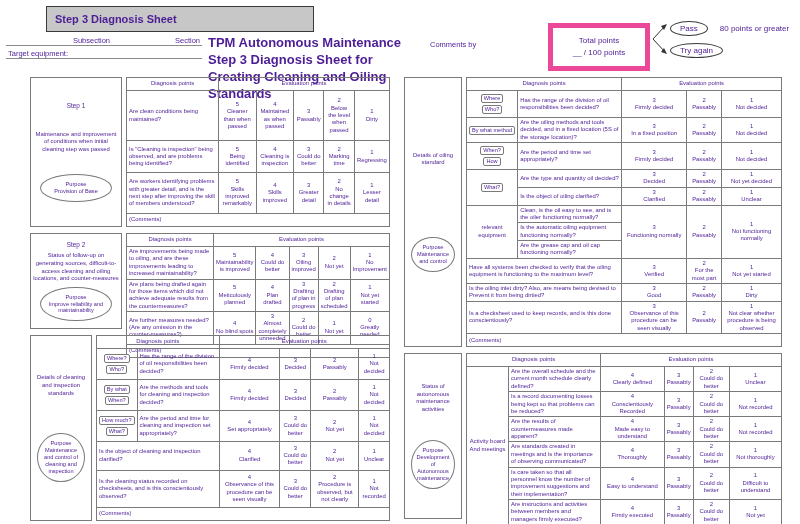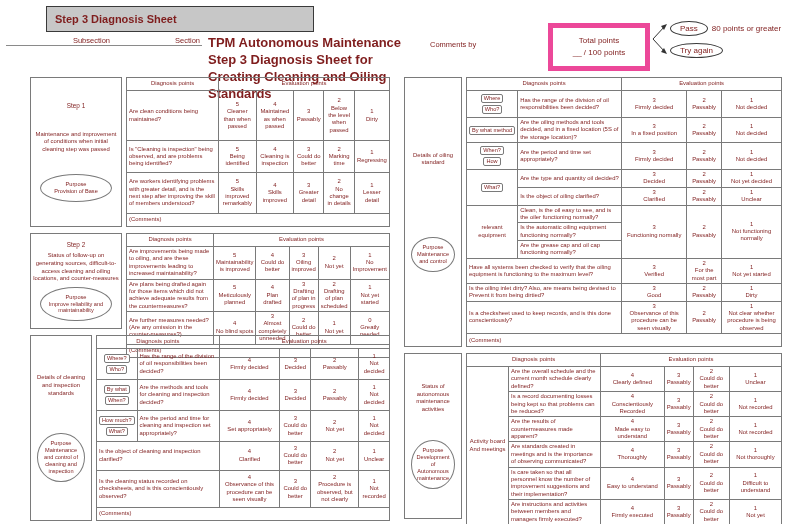--- a/index.html
+++ b/index.html
@@ -1,27 +1,27 @@
 <!DOCTYPE html>
 <html><head>
 <meta charset="utf-8">
 <style>
   html,body{margin:0;padding:0;background:#f2f2f0;}
-  .page{position:relative;width:800px;height:524px;background:#fff;font-family:"Liberation Sans",sans-serif;color:#7f1d1d;overflow:hidden;}
+  .page{position:relative;width:800px;height:524px;background:#fff;font-family:"Liberation Sans",sans-serif;color:#4c1d95;overflow:hidden;}
   
   .titlebox{position:absolute;left:46px;top:6px;width:258px;height:24px;background:#c7c7c7;border:1px solid #3a3a3a;display:flex;align-items:center;padding-left:8px;font-size:11px;font-weight:bold;}
   .formlines{position:absolute;left:6px;top:33px;width:196px;font-size:7.5px;}
   .fl{display:flex;justify-content:space-between;align-items:flex-end;border-bottom:1px solid #8a8a8a;height:12px;padding:0 2px;}
   .fl .c{margin:0 auto;}
   .maintitle{position:absolute;left:208px;top:35px;width:218px;font-size:13px;line-height:1.3;font-weight:bold;}
   .diagblock{position:absolute;left:430px;top:38px;width:118px;font-size:7.5px;line-height:1.9;}
   .totalbox{position:absolute;left:548px;top:23px;width:92px;height:38px;border:5px solid #ec4899;display:flex;flex-direction:column;align-items:center;justify-content:center;font-size:8px;line-height:1.5;}
   .passfail{position:absolute;left:650px;top:17px;display:flex;align-items:center;}
   .pfcol{display:flex;flex-direction:column;gap:7px;}
-  .pfrow{display:flex;align-items:center;gap:4px;font-size:8px;}
+  .pfrow{display:flex;align-items:center;gap:12px;font-size:8px;}
   .ovalS{border:1px solid #3a3a3a;border-radius:50%;padding:2px 9px;font-size:8px;white-space:nowrap;}
   
   .grid{position:absolute;left:30px;top:77px;display:flex;gap:14px;}
   .colL{width:360px;display:flex;flex-direction:column;}
   .colR{width:378px;display:flex;flex-direction:column;}
   .quad{display:flex;gap:4px;margin-bottom:6px;}
   .side{border:1px solid #7a7a7a;display:flex;flex-direction:column;align-items:center;justify-content:space-evenly;text-align:center;font-size:5.9px;line-height:1.3;padding:3px 2px;box-sizing:border-box;}
   .side .ttl{font-size:6.4px;}
   .oval{border:1px solid #7a7a7a;border-radius:50%;padding:6px 4px;width:84%;box-sizing:border-box;display:flex;flex-direction:column;align-items:center;justify-content:center;font-size:5.6px;line-height:1.25;}
   .pre{white-space:pre-line;}
@@ -45,20 +45,24 @@
 
   <div class="titlebox">
       <span>Step 3 Diagnosis Sheet</span>
     </div>
 
   <div class="formlines">
     <div class="fl">
         <span class="c">Subsection</span>
         <span>Section</span>
       </div>
+    <div class="fl">
+        <span>Target equipment:</span>
+        <span></span>
+      </div>
   </div>
 
   <div class="maintitle">TPM Autonomous Maintenance Step 3 Diagnosis Sheet for Creating Cleaning and Oiling Standards</div>
 
   <div class="diagblock">
     <div>Comments by</div>
   </div>
 
   <div class="totalbox">
     <div>Total points</div>

